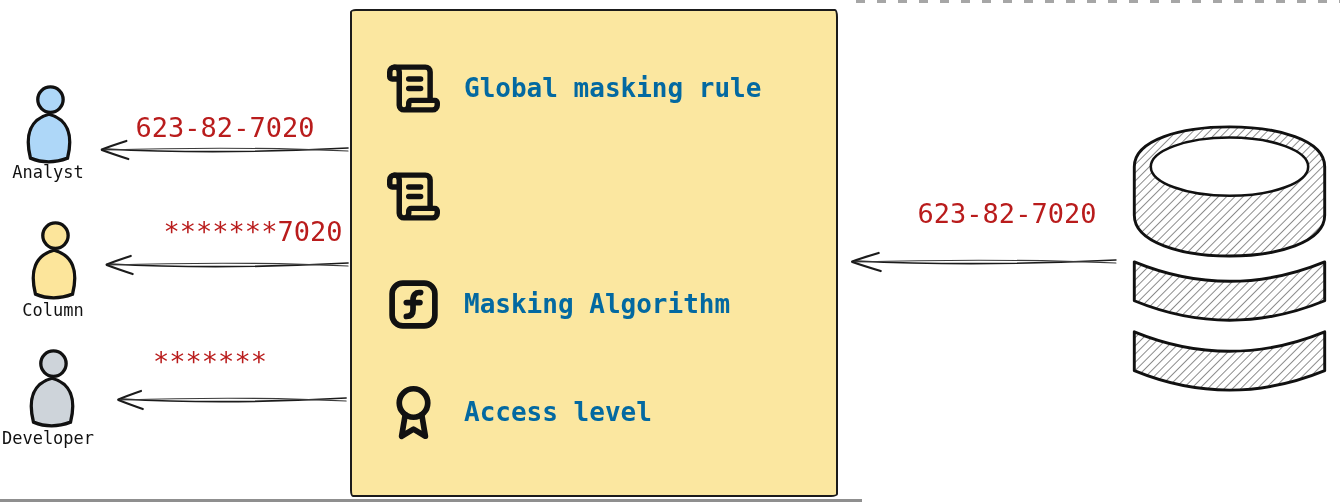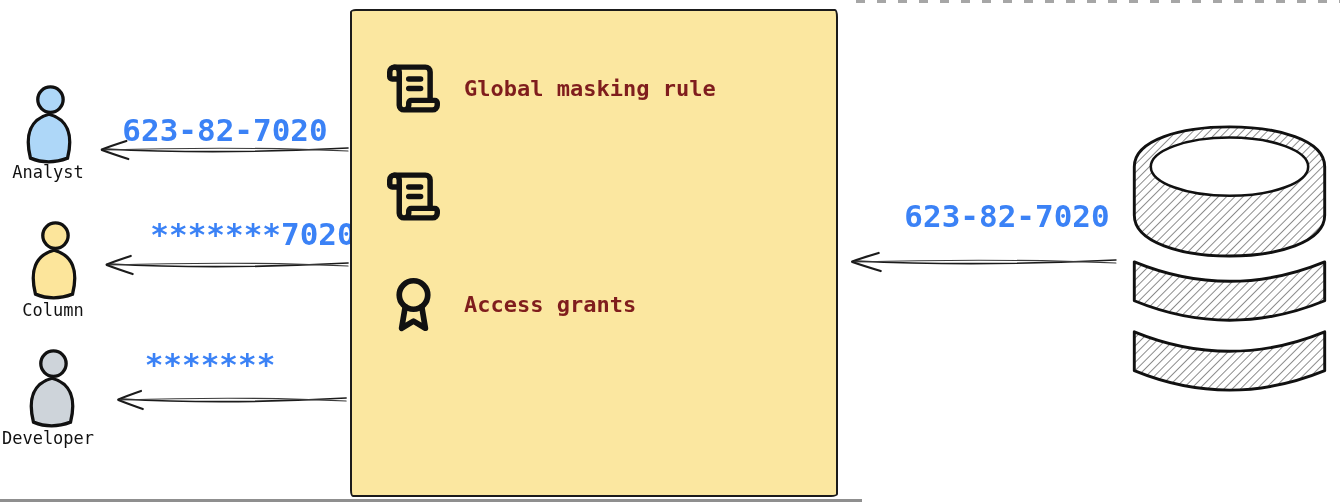--- a/index.html
+++ b/index.html
@@ -23,41 +23,41 @@
   
   .persona{position:absolute;}
   .persona svg{display:block;}
   .persona-label{
     position:absolute;transform:translateX(-50%);
     font-size:17px;font-weight:normal;white-space:nowrap;color:#111;
   }
   
   .value-text{
     position:absolute;transform:translateX(-50%);
-    font-size:31px;font-weight:bold;white-space:nowrap;color:#3b82f6;
+    font-size:27px;font-weight:normal;white-space:nowrap;color:#b91c1c;
   }
   
   .arrow{position:absolute;}
   .arrow path{stroke:#1b1b1b;fill:none;stroke-linecap:round;}
   .arrow .shaft{stroke-width:1.6px;}
   .arrow .shaft2{stroke-width:1.1px;stroke:#3a3a3a;}
   .arrow .barb{stroke-width:2.2px;}
   
   .mask-box{
     position:absolute;left:350px;top:9px;width:488px;height:488px;
     background:#fbe7a0;
     border:2.5px solid #1b1b1b;
     border-radius:6px 3px 7px 3px / 3px 8px 3px 7px;
     box-sizing:border-box;
     display:flex;flex-direction:column;
     padding:47px 0 0 33px;gap:48px;
   }
   .mask-row{display:flex;align-items:center;gap:22px;height:60px;}
   .mask-row svg{flex:0 0 auto;}
-  .mask-label{font-size:22px;font-weight:bold;color:#7f1d1d;white-space:nowrap;}
+  .mask-label{font-size:26px;font-weight:bold;color:#0369a1;white-space:nowrap;}
   .stroke-icon{stroke:#111;fill:none;stroke-linecap:round;stroke-linejoin:round;}
   
   .db{position:absolute;left:1126px;top:122px;}
 </style>
 </head>
 <body>
 
 <div class="canvas">
 
   <div class="edge-top"></div>
@@ -126,29 +126,39 @@
       <svg width="57" height="57" viewBox="0 0 24 24">
         <g class="stroke-icon" stroke-width="2.3">
           <path d="M15 12h-5"></path>
           <path d="M15 8h-5"></path>
           <path d="M19 17V5a2 2 0 0 0-2-2H4"></path>
           <path d="M8 21h12a2 2 0 0 0 2-2v-1a1 1 0 0 0-1-1H11a1 1 0 0 0-1 1v1a2 2 0 1 1-4 0V5a2 2 0 1 0-4 0v2a1 1 0 0 0 1 1h3"></path>
         </g>
       </svg>
     </div>
 
+    <div class="mask-row">
+      <svg width="57" height="57" viewBox="0 0 24 24">
+        <g class="stroke-icon" stroke-width="2.4">
+          <rect x="3" y="3" width="18" height="18" rx="4.5"></rect>
+          <path d="M9 17c2 0 2.8-1 2.8-2.8V10c0-2 1-3.3 3.2-3"></path>
+          <path d="M9 11.2h5.7"></path>
+        </g>
+      </svg>
+      <span class="mask-label">Masking Algorithm</span>
+    </div>
 
     <div class="mask-row">
       <svg width="57" height="57" viewBox="0 0 24 24">
         <g class="stroke-icon" stroke-width="2.4">
           <circle cx="12" cy="8" r="6"></circle>
           <path d="M15.477 12.89 17 22l-5-3-5 3 1.523-9.11"></path>
         </g>
       </svg>
-      <span class="mask-label">Access grants</span>
+      <span class="mask-label">Access level</span>
     </div>
 
   </div>
 
   <div class="value-text" style="left:1007px;top:198px;">623-82-7020</div>
 
   <svg class="arrow" style="left:845px;top:250px;" width="273" height="24" viewBox="0 0 260 24" preserveAspectRatio="none">
     <path class="shaft" d="M258 10 C 180 14 90 15 10 11"></path>
     <path class="shaft2" d="M258 13 C 170 9 80 10 10 12"></path>
     <path class="barb" d="M32 3 Q 16 8 7 11.5"></path>

